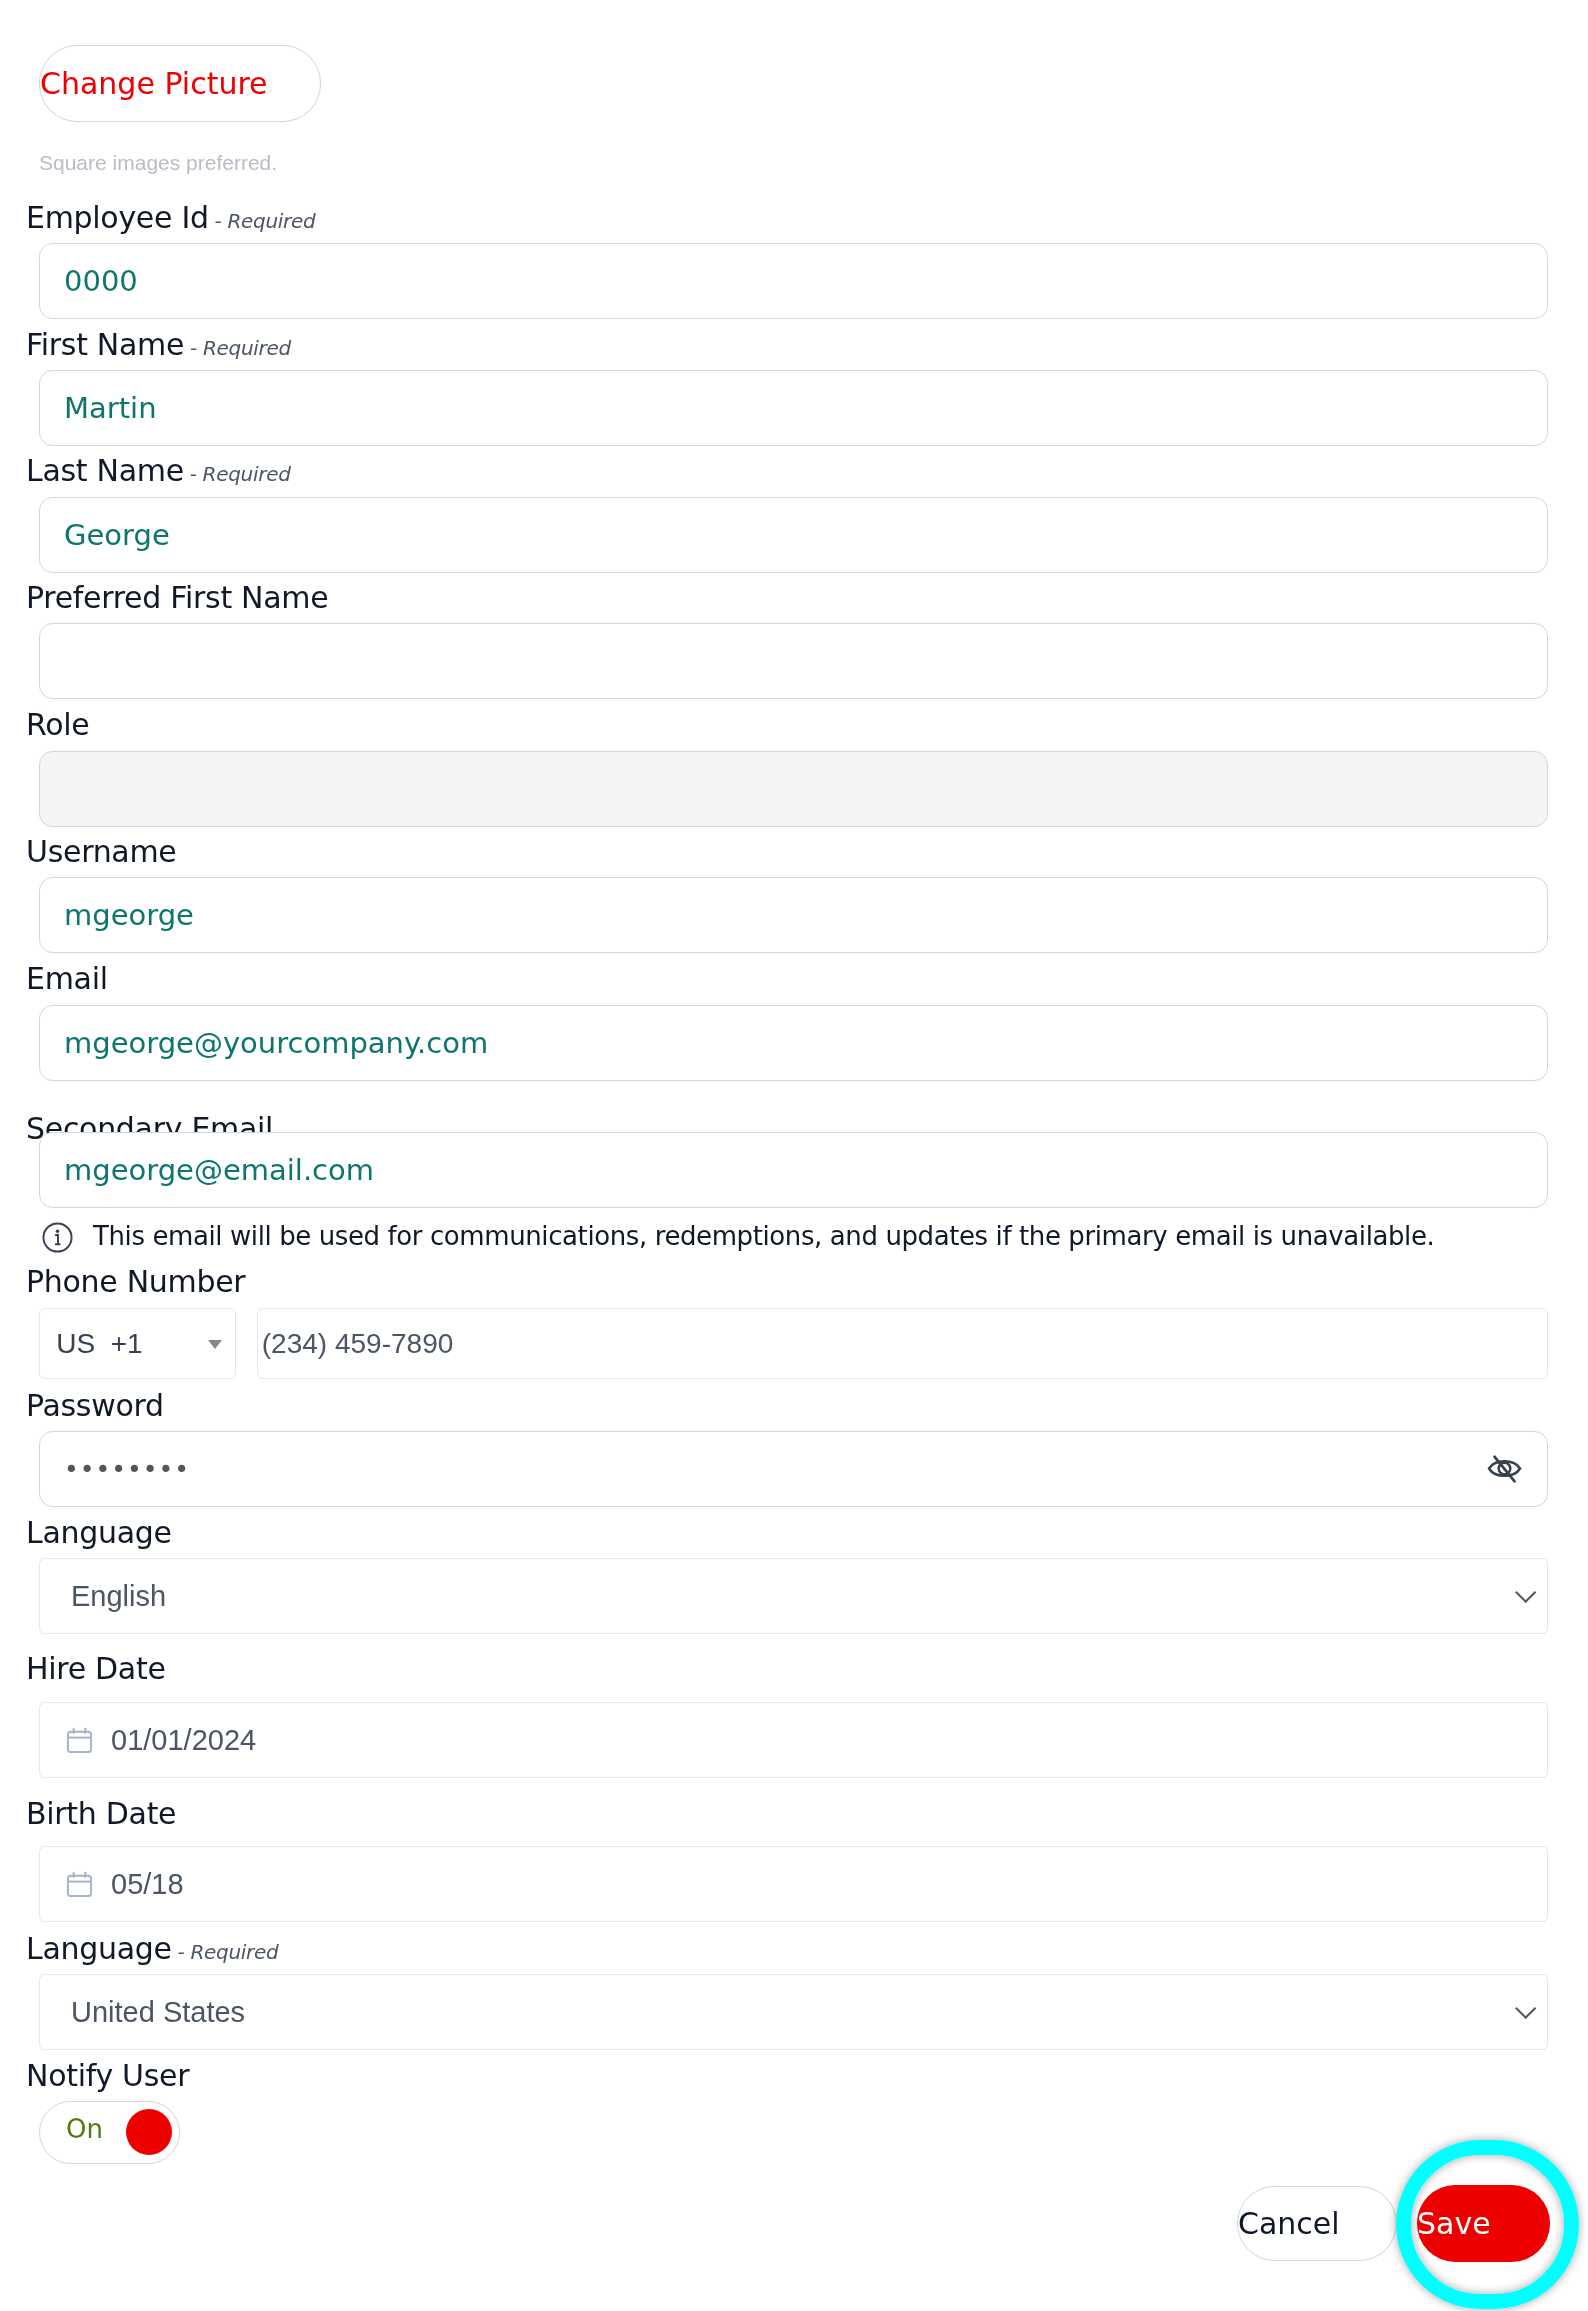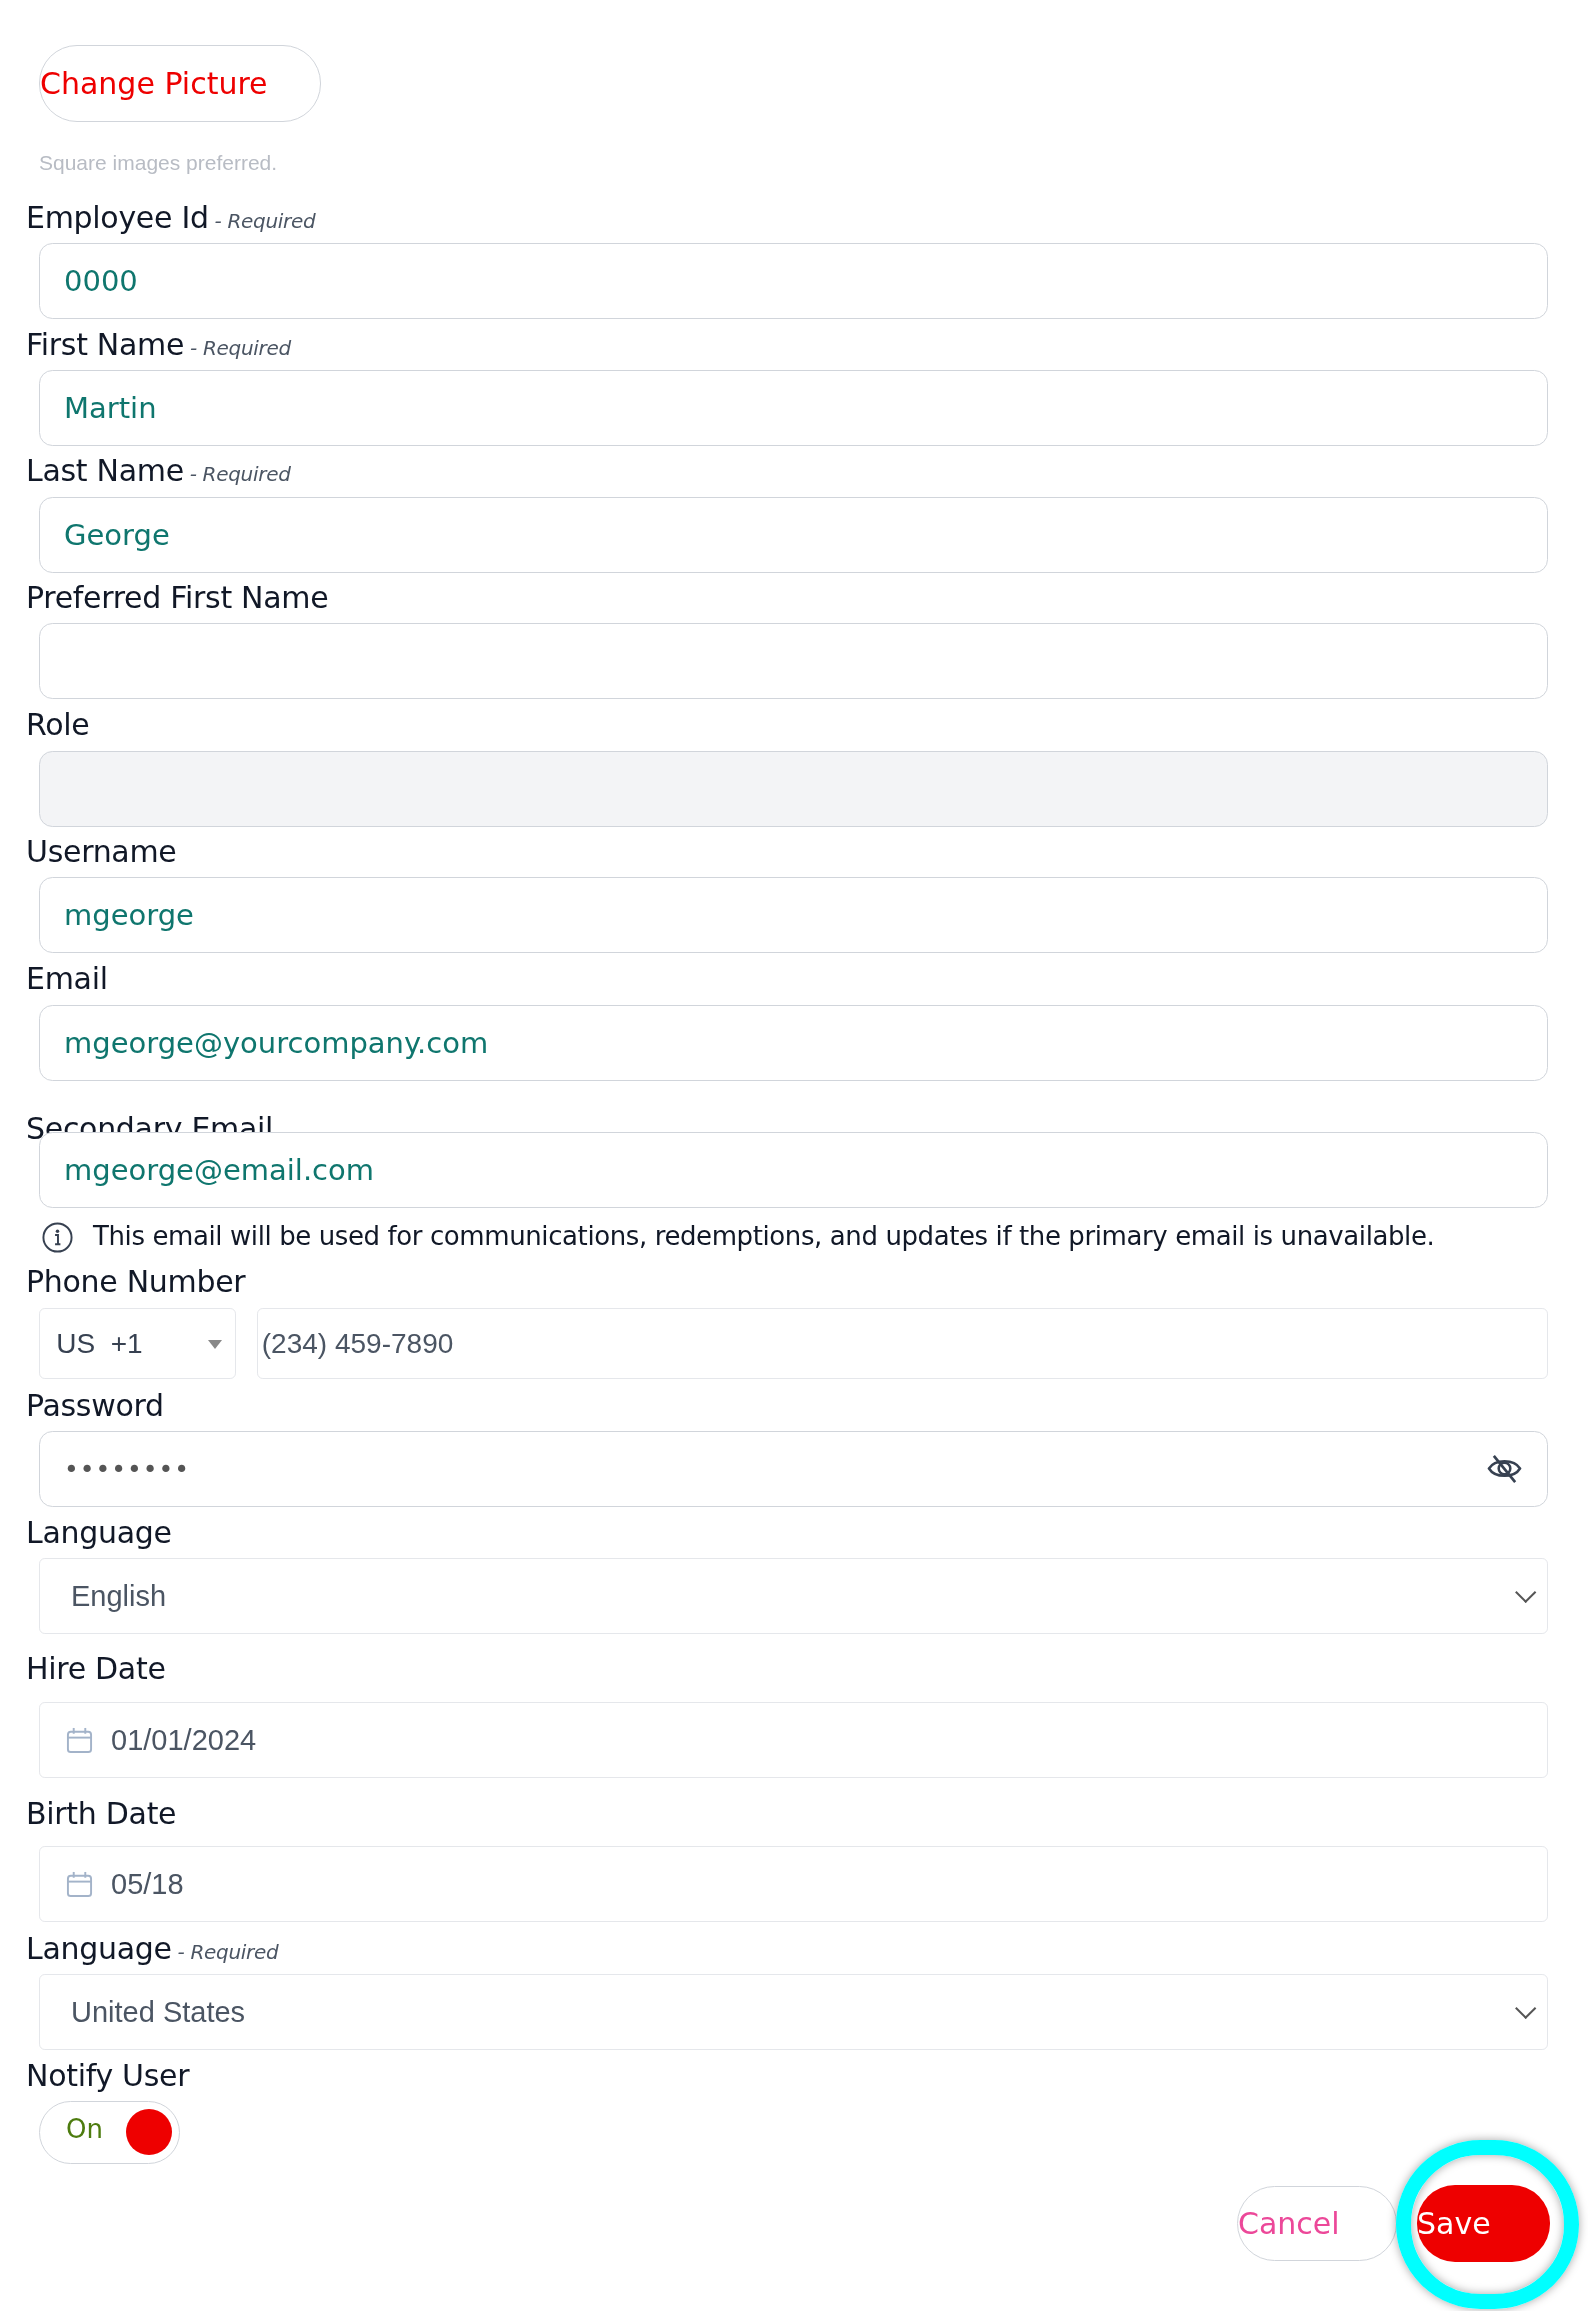--- a/index.html
+++ b/index.html
@@ -136,20 +136,20 @@
   <span>United States</span>
   <span class="chev"></span>
 </div>
 
 <div class="label" style="top:2057px;">Notify User</div>
 <div class="abs" style="left:39px; top:2101px; width:141px; height:63px; border:1.9px solid #d1d5db; border-radius:32px; background:#fff;">
   <span class="abs" style="left:26px; top:11.5px; font-size:26px; color:#4d7c0f;">On</span>
   <span class="abs" style="left:86px; top:6.7px; width:46px; height:46px; border-radius:50%; background:#ee0000;"></span>
 </div>
 
-<div class="pill abs" style="left:1237px; top:2186px; width:160px; height:75px; border:1.9px solid #d1d5db; background:#fff; color:#ec4899;">
+<div class="pill abs" style="left:1237px; top:2186px; width:160px; height:75px; border:1.9px solid #d1d5db; background:#fff; color:#0f172a;">
   <span>Cancel</span>
 </div>
 <div class="abs" style="left:1396px; top:2140px; width:183px; height:169px; border:15.4px solid #00ffff; border-radius:85px; box-shadow:0 0 9.6px rgba(0,0,0,0.35), inset 0 0 9.6px rgba(0,0,0,0.35);"></div>
 <div class="pill abs" style="left:1417px; top:2185px; width:133px; height:77px; background:#ee0000; color:#ffffff;">
   <span>Save</span>
 </div>
 
 
 </body></html>

